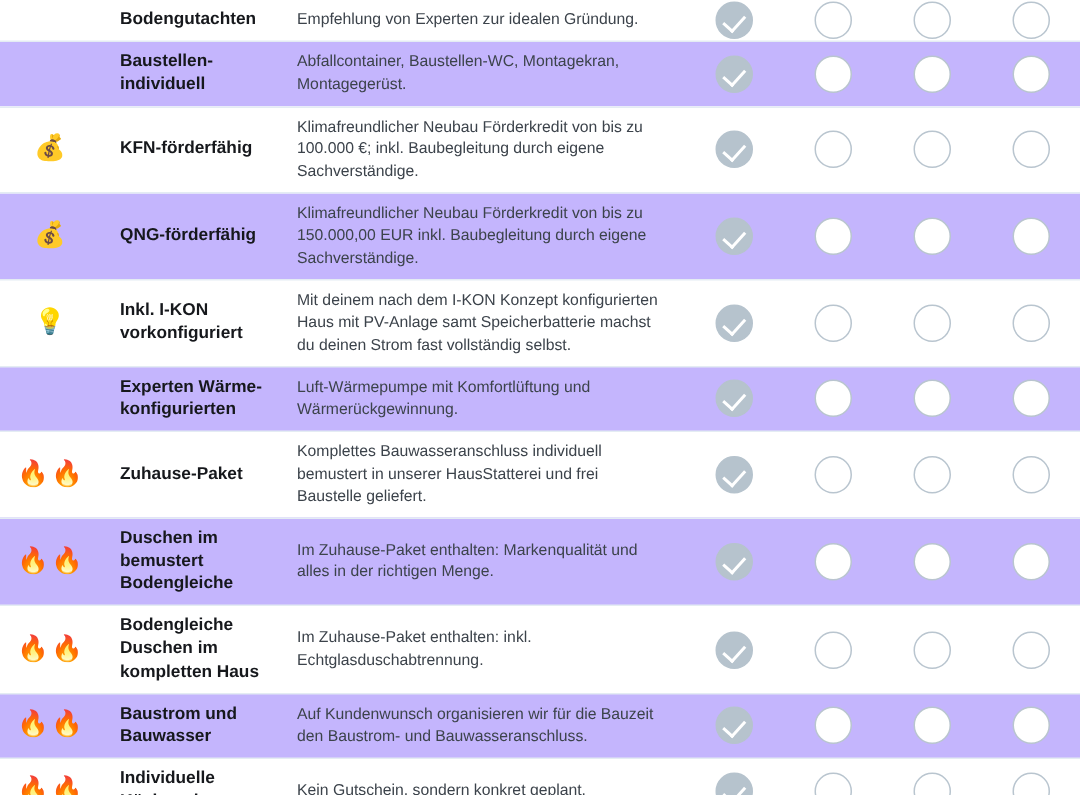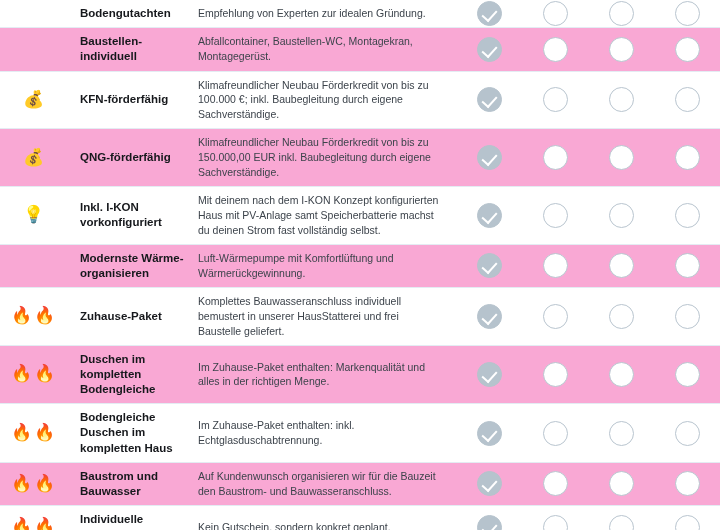--- a/index.html
+++ b/index.html
@@ -23,21 +23,21 @@
     width: 720px;
     border-collapse: collapse;
     table-layout: fixed;
   }
   table.matrix tr { }
   table.matrix td {
     vertical-align: middle;
     padding: 0;
     border-bottom: 1px solid #e4ecf3;
   }
-  .row-alt td { background: #f9a8d4; }
+  .row-alt td { background: #c4b5fd; }
   .row-plain td { background: #ffffff; }
 
   .col-icon { width: 68px; text-align: center; }
   .col-title { width: 130px; }
   .col-desc  { width: 258px; margin-top: 29px; }
   .col-check { width: 66px; text-align: center; }
 
   .emoji {
     font-size: 17px;
     line-height: 1;
@@ -151,21 +151,21 @@
             <div class="desc">Mit deinem nach dem I-KON Konzept konfigurierten Haus mit PV-Anlage samt Speicherbatterie machst du deinen Strom fast vollständig selbst.</div>
           </td>
           <td class="col-check cellpad"><span class="circle filled"></span></td>
           <td class="col-check cellpad"><span class="circle"></span></td>
           <td class="col-check cellpad"><span class="circle"></span></td>
           <td class="col-check cellpad"><span class="circle"></span></td>
         </tr>
         <tr class="row-alt">
           <td class="col-icon cellpad"></td>
           <td class="col-title">
-            <div class="title"><span>Modernste Wärme-</span><br><span>organisieren</span></div>
+            <div class="title"><span>Experten Wärme-</span><br><span>konfigurierten</span></div>
           </td>
           <td class="col-desc">
             <div class="desc">Luft-Wärmepumpe mit Komfortlüftung und Wärmerückgewinnung.</div>
           </td>
           <td class="col-check cellpad"><span class="circle filled"></span></td>
           <td class="col-check cellpad"><span class="circle"></span></td>
           <td class="col-check cellpad"><span class="circle"></span></td>
           <td class="col-check cellpad"><span class="circle"></span></td>
         </tr>
         <tr class="row-plain">
@@ -177,21 +177,21 @@
             <div class="desc">Komplettes Bauwasseranschluss individuell bemustert in unserer HausStatterei und frei Baustelle geliefert.</div>
           </td>
           <td class="col-check cellpad"><span class="circle filled"></span></td>
           <td class="col-check cellpad"><span class="circle"></span></td>
           <td class="col-check cellpad"><span class="circle"></span></td>
           <td class="col-check cellpad"><span class="circle"></span></td>
         </tr>
         <tr class="row-alt">
           <td class="col-icon cellpad"><span class="emoji">🔥🔥</span></td>
           <td class="col-title">
-            <div class="title"><span>Duschen im</span><br><span>kompletten</span><br><span>Bodengleiche</span></div>
+            <div class="title"><span>Duschen im</span><br><span>bemustert</span><br><span>Bodengleiche</span></div>
           </td>
           <td class="col-desc">
             <div class="desc">Im Zuhause-Paket enthalten: Markenqualität und alles in der richtigen Menge.</div>
           </td>
           <td class="col-check cellpad"><span class="circle filled"></span></td>
           <td class="col-check cellpad"><span class="circle"></span></td>
           <td class="col-check cellpad"><span class="circle"></span></td>
           <td class="col-check cellpad"><span class="circle"></span></td>
         </tr>
         <tr class="row-plain">

